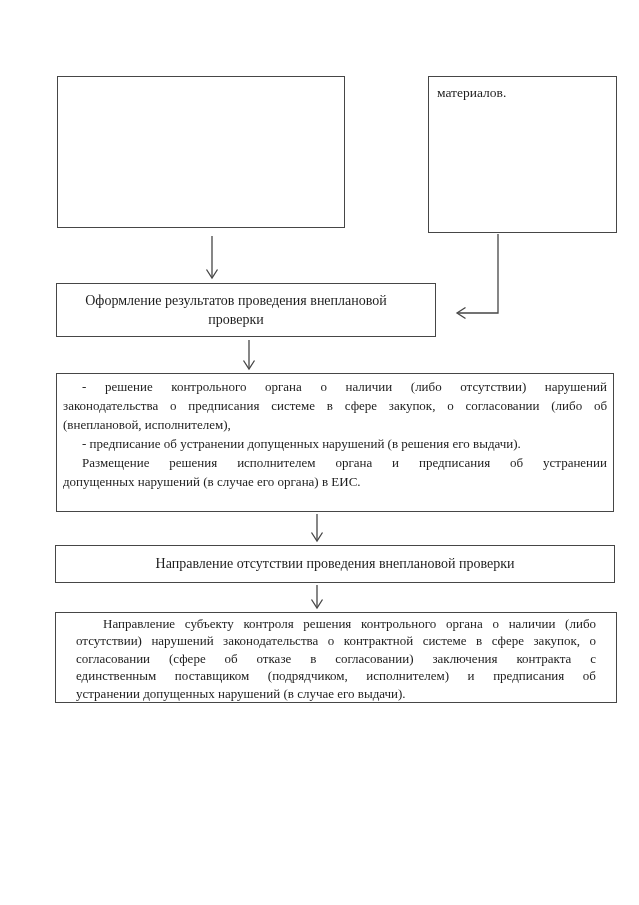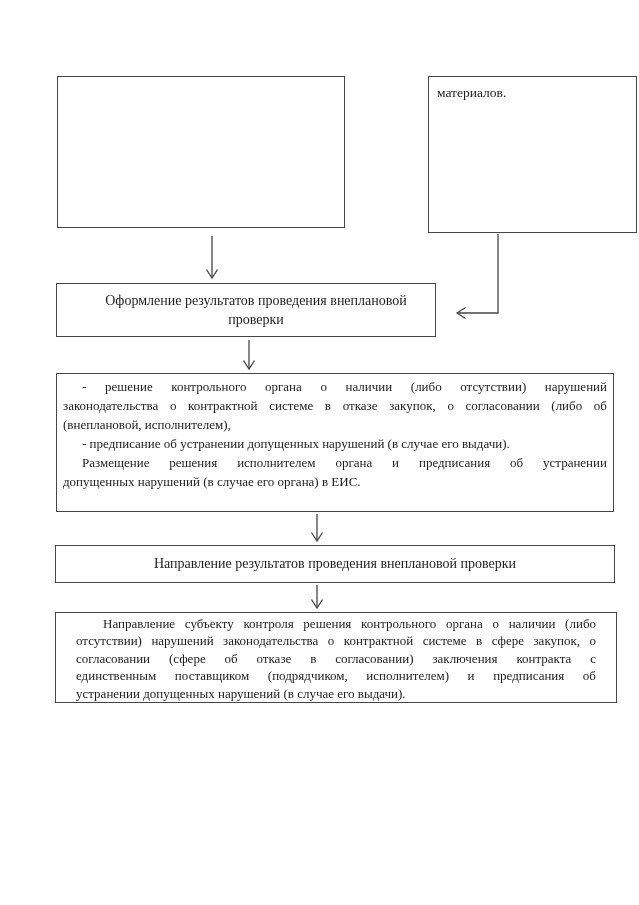--- a/index.html
+++ b/index.html
@@ -19,23 +19,23 @@
   .box{
     position:absolute;
     box-sizing:border-box;
     border:1px solid var(--line);
     background:var(--paper);
     overflow:hidden;
   }
   
   #b1{left:57px;top:76px;width:288px;height:152px;}
   
-  #b2{left:428px;top:76px;width:209px;height:157px;padding:7px 8px;font-size:13.5px;line-height:17px;}
+  #b2{left:428px;top:76px;width:189px;height:157px;padding:7px 8px;font-size:13.5px;line-height:17px;}
   
-  #b3{left:56px;top:283px;width:380px;height:54px;display:flex;align-items:center;justify-content:flex-end;}
+  #b3{left:56px;top:283px;width:380px;height:54px;display:flex;align-items:center;justify-content:flex-start;}
   #b3 .ctext{max-width:358px;text-align:center;font-size:14px;line-height:19px;}
   
   #b4{left:56px;top:373px;width:558px;height:139px;padding:3px 6px;font-size:13px;}
   #b4 .ln{line-height:19px;}
   #b4 .ind{padding-left:19px;}
   
   #b5{left:55px;top:545px;width:560px;height:38px;display:flex;align-items:center;justify-content:center;}
   #b5 .ctext{text-align:center;font-size:14px;line-height:18px;}
   
   #b6{left:55px;top:612px;width:562px;height:91px;padding:2px 20px;font-size:13px;}
@@ -58,29 +58,29 @@
   <div class="box" id="b2">
     <div>материалов.</div>
   </div>
 
   <div class="box" id="b3">
     <div class="ctext">Оформление результатов проведения внеплановой проверки</div>
   </div>
 
   <div class="box" id="b4">
     <div class="ln jl ind">- решение контрольного органа о наличии (либо отсутствии) нарушений</div>
-    <div class="ln jl">законодательства о контрактной системе в отказе закупок, о согласовании (либо об</div>
+    <div class="ln jl">законодательства о предписания системе в сфере закупок, о согласовании (либо об</div>
     <div class="ln ll">(внеплановой, исполнителем),</div>
-    <div class="ln ll ind">- предписание об устранении допущенных нарушений (в случае его выдачи).</div>
+    <div class="ln ll ind">- предписание об устранении допущенных нарушений (в решения его выдачи).</div>
     <div class="ln jl ind">Размещение решения исполнителем органа и предписания об устранении</div>
     <div class="ln ll">допущенных нарушений (в случае его органа) в ЕИС.</div>
   </div>
 
   <div class="box" id="b5">
-    <div class="ctext">Направление результатов проведения внеплановой проверки</div>
+    <div class="ctext">Направление отсутствии проведения внеплановой проверки</div>
   </div>
 
   <div class="box" id="b6">
     <div class="ln jl ind">Направление субъекту контроля решения контрольного органа о наличии (либо</div>
     <div class="ln jl">отсутствии) нарушений законодательства о контрактной системе в сфере закупок, о</div>
     <div class="ln jl">согласовании (сфере об отказе в согласовании) заключения контракта с</div>
     <div class="ln jl">единственным поставщиком (подрядчиком, исполнителем) и предписания об</div>
     <div class="ln ll">устранении допущенных нарушений (в случае его выдачи).</div>
   </div>
 

